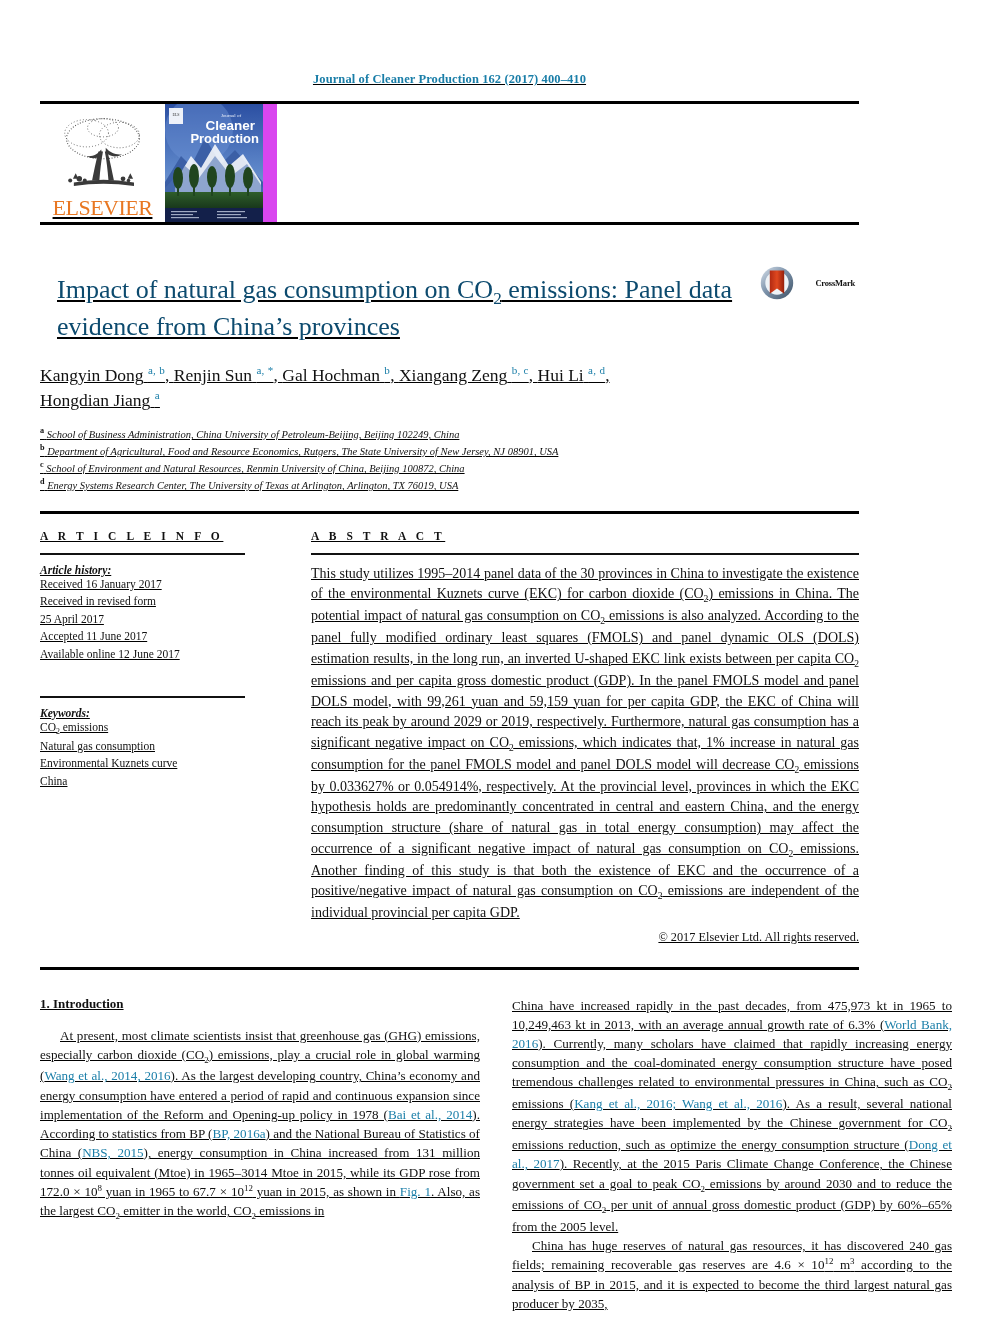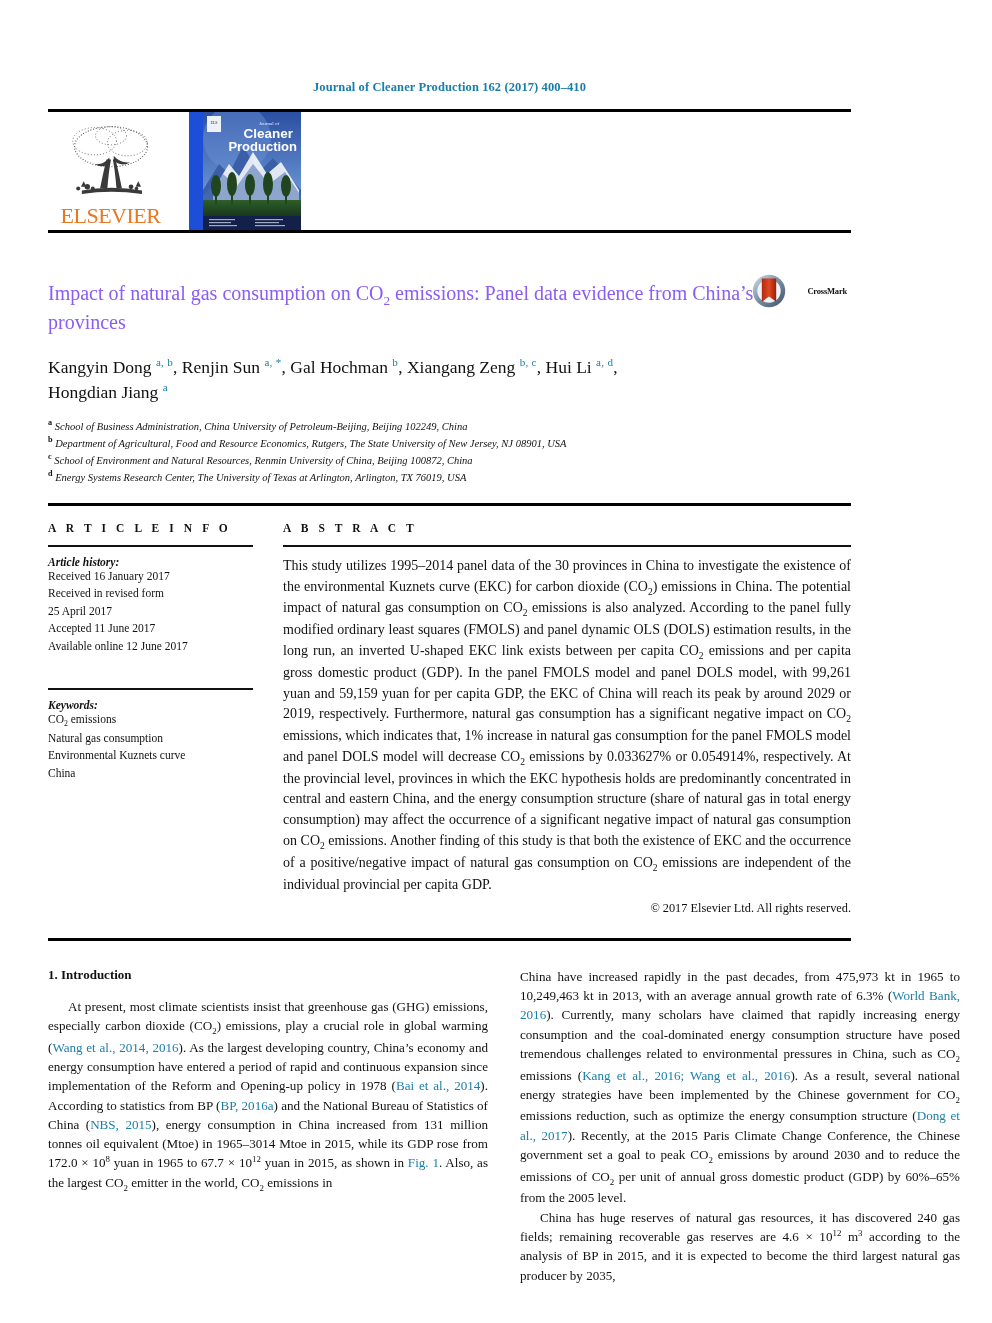--- a/index.html
+++ b/index.html
@@ -5,21 +5,21 @@
   * { box-sizing: border-box; }
   html, body { margin:0; padding:0; }
   body {
     width: 992px;
     height: 1323px;
     background: #ffffff;
     font-family: "Liberation Serif", serif;
     color: #000;
     overflow: hidden;
   }
-  .page { position: relative; width: 899px; height: 1323px; padding: 8px; }
+  .page { position: relative; width: 899px; height: 1323px; padding: 0; text-decoration: underline; }
 
   
   .runhead {
     text-align: center;
     color: #1a7ea8;
     font-family: "Liberation Serif", serif;
     font-weight: bold;
     font-size: 12.5px;
     letter-spacing: .1px;
     padding-top: 72px;
@@ -78,36 +78,35 @@
   .homepage-line {
     font-family:"Liberation Sans", sans-serif;
     font-size:13px;
     color:#222;
     letter-spacing:1.1px;
   }
   .homepage-line .url { color:#2E8BC0; }
   .cover-cell {
     width: 112px;
     flex: 0 0 112px;
-    display:flex; align-items:center; justify-content:flex-end;
-    background:#1d4ed8;
-    margin-left:16px;
+    display:flex; align-items:center; justify-content:flex-start;
+    background:#d946ef;
   }
   .cover { width: 98px; height: 118px; display:block; }
 
   
   .titleblock { margin: 48px 40px 0 40px; position: relative; }
   h1.paper-title {
     font-family:"Liberation Serif", serif;
     font-weight: 400;
-    font-size: 20px;
+    font-size: 26px;
     line-height: 1.28;
-    margin: 0;
+    margin: 17px;
     max-width: 740px;
-    color:#8b5cf6;
+    color:#0c4a6e;
   }
   h1.paper-title sub { font-size: 66%; }
 
   .crossmark {
     position:absolute; right: 4px; top: -8px;
     display:flex; align-items:center; gap:20px;
   }
   .cm-logo { width: 36px; height: 36px; }
   .cm-text {
     font-family:"Liberation Serif", serif;
@@ -132,21 +131,21 @@
     font-size: 10.5px;
     line-height: 1.48;
     color:#111;
   }
   .affil sup { font-style: normal; font-weight:bold; font-size: 78%; }
 
   
   .inforule { margin: 18px 40px 0 40px; height: 2.5px; background:#000; }
   .infoblock { margin: 16px 40px 0 40px; display:flex; gap: 30px; }
   .col-info { width: 205px; flex: 0 0 205px; }
-  .col-abs  { flex: 1 1 auto; }
+  .col-abs  { flex: 1 1 auto; margin-left: 36px; }
   .sechead {
     font-family:"Liberation Serif", serif;
     font-weight:bold; font-size: 11.5px;
     letter-spacing: 3.6px;
     color:#111;
   }
   .hrule { height:2px; background:#111; margin: 11px 0 9px 0; }
   .hrule.thin { height:1.6px; }
   .info-sub {
     font-family:"Liberation Serif", serif;

